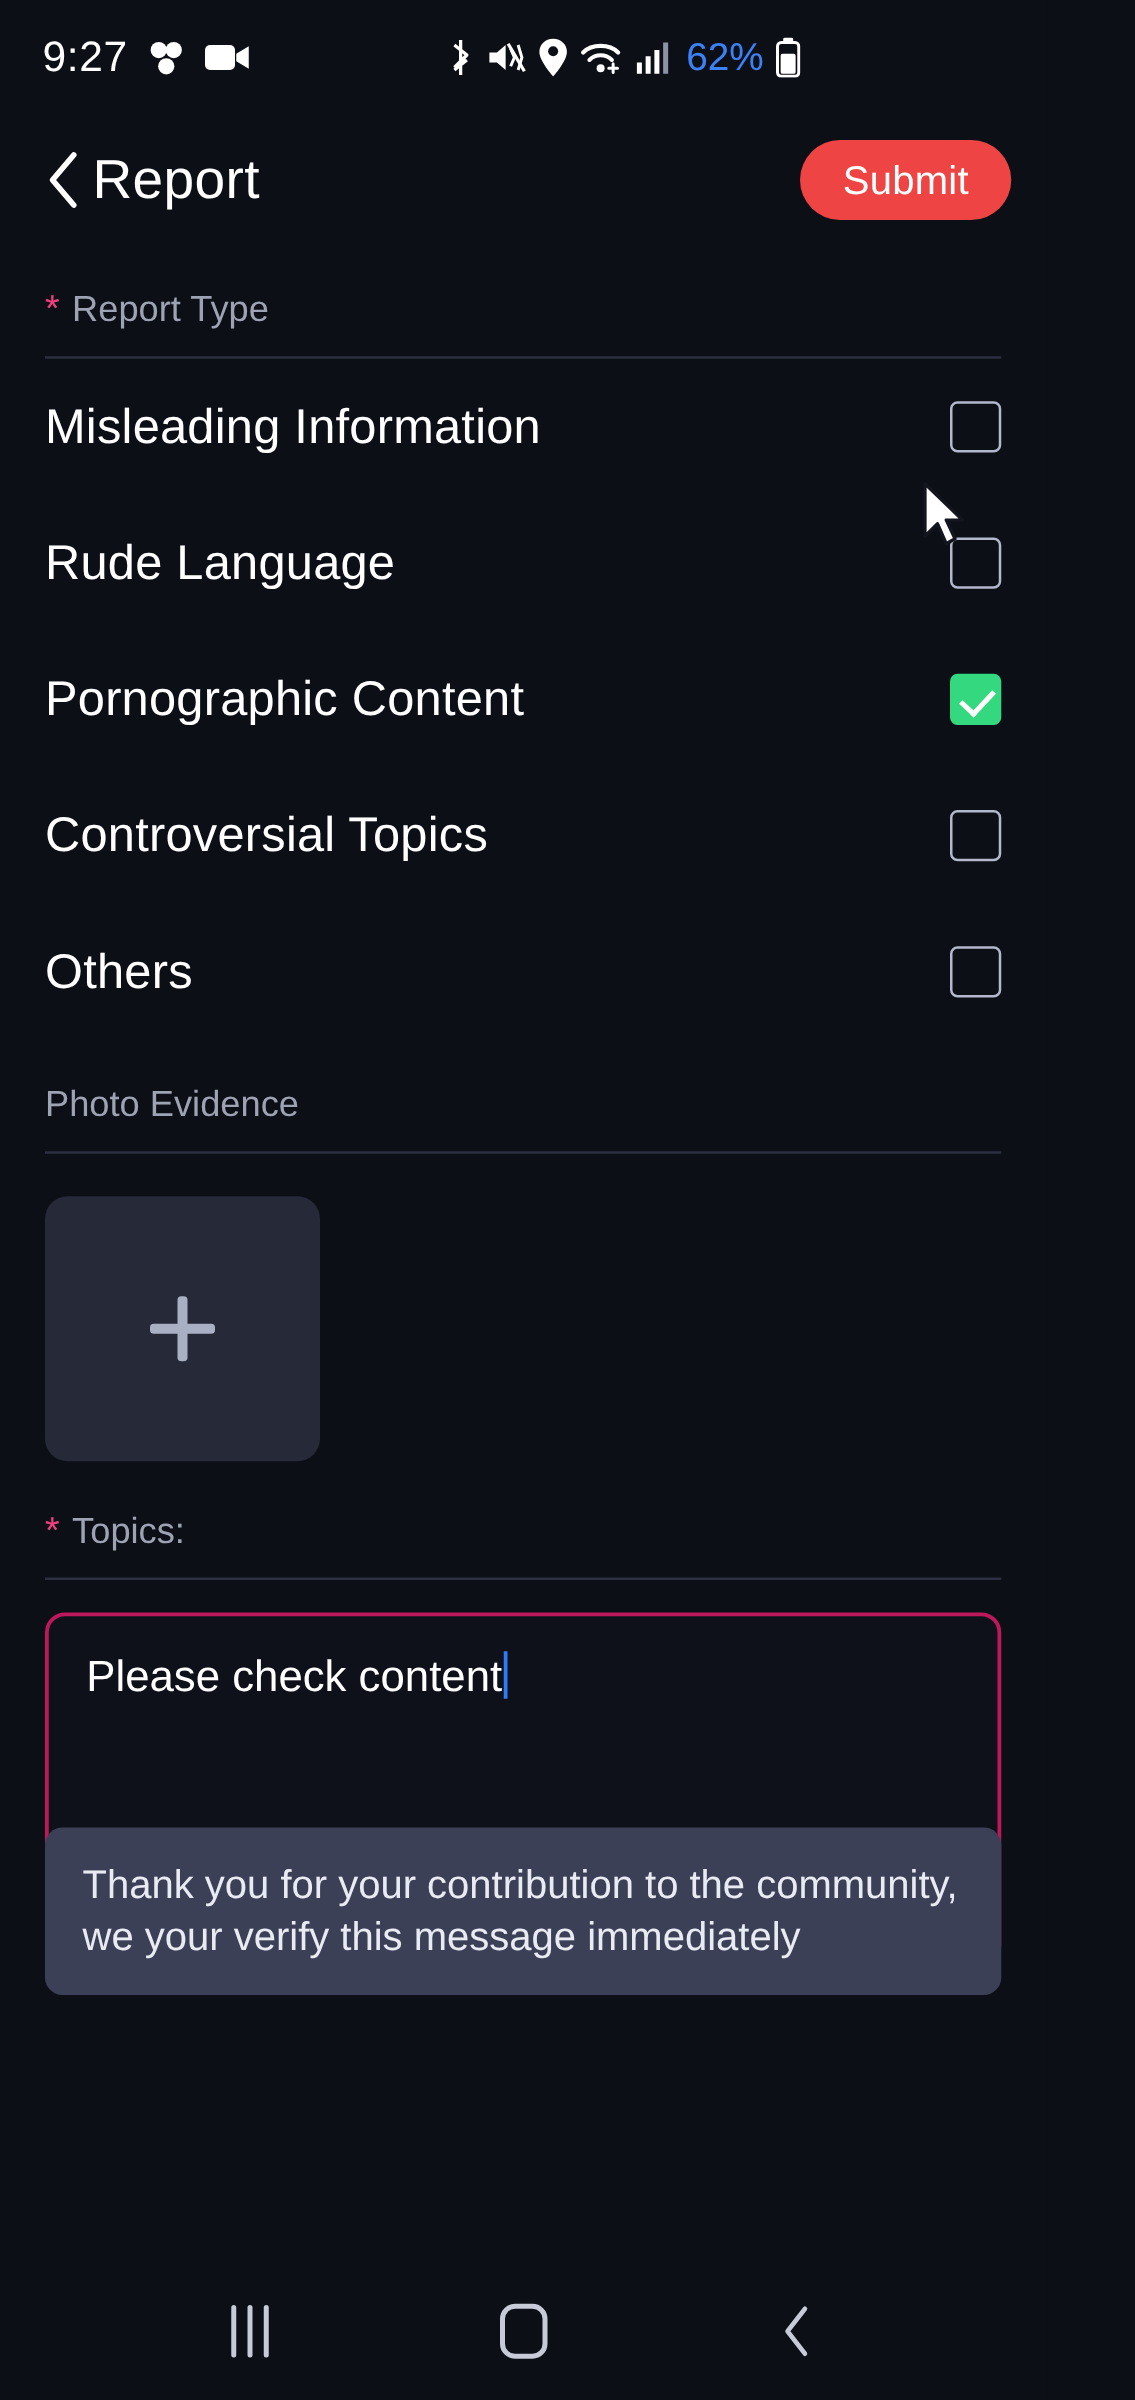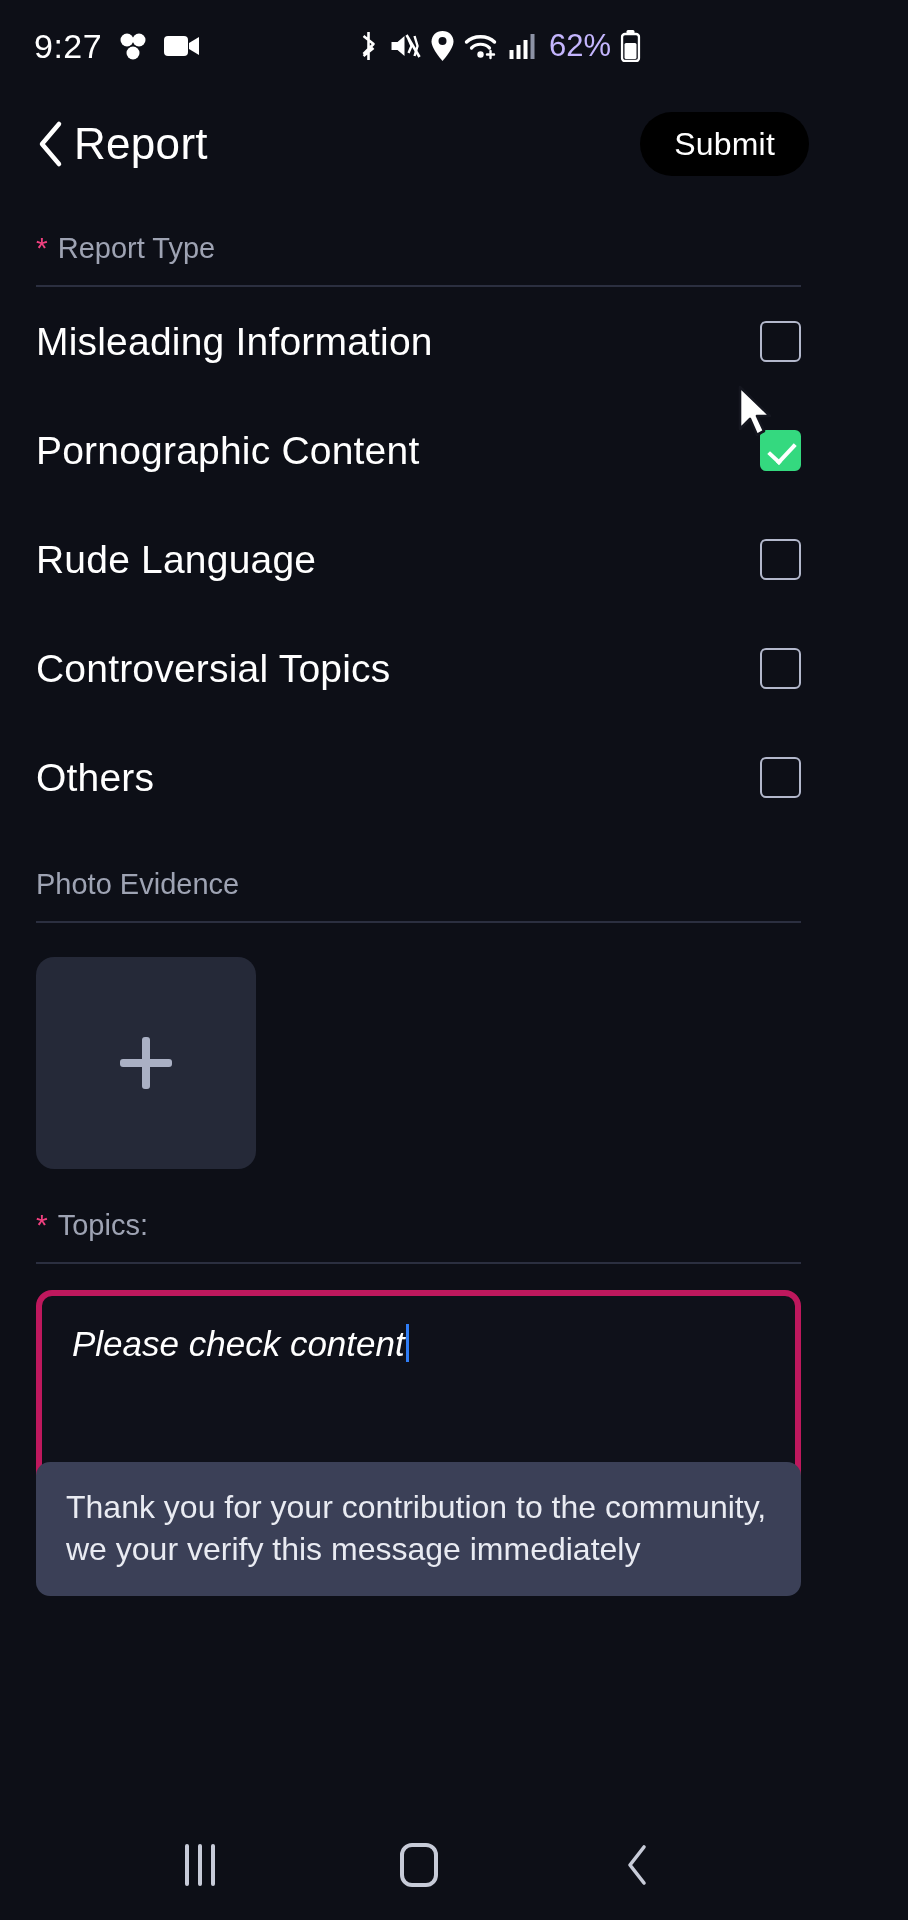--- a/index.html
+++ b/index.html
@@ -43,21 +43,21 @@
   .sb-right {
     position: absolute;
     left: 50%;
     transform: translateX(-22%);
     display: flex;
     align-items: center;
     gap: 9px;
   }
   .sb-battery-text {
     font-size: 31px;
-    color: #c4b5fd;
+    color: #3b82f6;
     margin-left: 4px;
   }
   .icon-svg { display: block; }
 
   
   .header {
     height: 104px;
     display: flex;
     align-items: center;
     padding: 0 30px 0 28px;
@@ -74,21 +74,21 @@
   .page-title {
     font-size: 44px;
     color: #ffffff;
     letter-spacing: 0.3px;
     font-weight: 400;
   }
   .submit-btn {
     position: absolute;
     right: 28px;
     top: 20px;
-    background: #000000;
+    background: #ef4444;
     color: #ffffff;
     border: none;
     border-radius: 34px;
     height: 64px;
     padding: 0 34px;
     font-size: 32px;
     font-family: "Liberation Sans", sans-serif;
     cursor: pointer;
     letter-spacing: 0.2px;
   }
@@ -184,24 +184,23 @@
   .plus-icon::after {
     top: 0; left: 22px; width: 8px; height: 52px;
   }
 
   
   .briefly-section { margin-top: 40px; }
   .textarea-wrap {
     position: relative;
     margin: 26px 36px 0 36px;
     height: 282px;
-    border: 6px solid #be185d;
+    border: 3px solid #be185d;
     border-radius: 16px;
     background: #0f111a;
-    font-style: italic;
   }
   .ta-text {
     position: absolute;
     left: 30px;
     top: 28px;
     font-size: 35px;
     color: #ffffff;
     white-space: nowrap;
   }
   .caret {
@@ -363,27 +362,27 @@
   <div class="divider"></div>
 
   <div class="options">
 
     <div class="option-row">
       <span class="option-label">Misleading Information</span>
       <span class="checkbox"></span>
     </div>
 
     <div class="option-row">
+      <span class="option-label">Rude Language</span>
+      <span class="checkbox"></span>
+    </div>
+
+    <div class="option-row">
       <span class="option-label">Pornographic Content</span>
       <span class="checkbox checked"></span>
-    </div>
-
-    <div class="option-row">
-      <span class="option-label">Rude Language</span>
-      <span class="checkbox"></span>
     </div>
 
     <div class="option-row">
       <span class="option-label">Controversial Topics</span>
       <span class="checkbox"></span>
     </div>
 
     <div class="option-row">
       <span class="option-label">Others</span>
       <span class="checkbox"></span>

